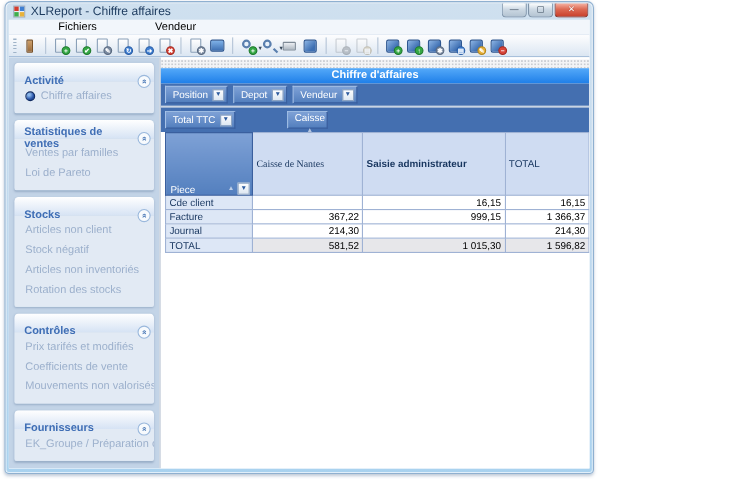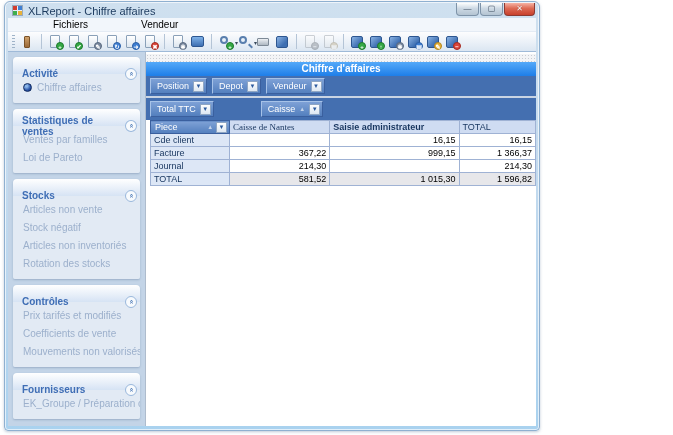--- a/index.html
+++ b/index.html
@@ -90,28 +90,28 @@
   .main-header { height:14px; line-height:14px; text-align:center; font-size:10px; font-weight:bold; color:#fff;
     background:linear-gradient(#54a9f9,#1e7ee8); }
   .frow { height:22px; background:#446fb0; display:flex; align-items:center; padding-left:4px; gap:5px; }
   .frow.r1 { border-bottom:2px solid #c9d4e3; }
   .fbtn { height:16px; display:inline-flex; align-items:center; gap:4px; padding:0 2px 0 6px;
     background:linear-gradient(#7ea1d6,#537fbe); border:1px solid;
     border-color:#a6c2e8 #3a5f9e #3a5f9e #a6c2e8; color:#fff; font-size:9px; cursor:default; }
   .dd { width:11px; height:11px; display:flex; align-items:center; justify-content:center;
     background:linear-gradient(#fefefe,#dde7f2); border:1px solid #8fa6c4; color:#2c5a9e; font-size:6px; cursor:default; }
   .srt { font-size:6px; color:rgba(255,255,255,.6); font-weight:normal; }
-  .fbtn.caisse { margin-left:42px; }
+  .fbtn.caisse { margin-left:42px;flex-direction:column; }
 
   
   .pivot { border-collapse:collapse; margin:0 0 0 4px; font-size:9px; table-layout:fixed; }
   .pivot th, .pivot td { border:1px solid #9fb2d4; height:13px; padding:0 3px; overflow:hidden; white-space:nowrap; }
   .pivot th.field { width:60px; background:linear-gradient(#7ea1d6,#537fbe); color:#fff; font-weight:normal;
     text-align:left; padding:0 2px 0 4px; border-color:#3a5f9e; }
-  .pivot th.field .fwrap { display:flex; align-items:center; gap:3px; }
+  .pivot th.field .fwrap { display:flex; align-items:center; gap:3px;margin-top:45px; }
   .pivot th.field .fwrap b { font-weight:normal; }
   .pivot th.field .sp { flex:1; }
   .pivot th.col { background:#cfdcf2; color:#17355e; font-weight:normal; text-align:left; }
   .pivot th.c1 { width:76px;font-family:Liberation Serif, serif; } .pivot th.c2 { width:90px;font-weight:bold; } .pivot th.c3 { width:58px; }
   .pivot td.lbl { background:#dde7f6; color:#17355e; }
   .pivot td.val { background:#fff; color:#000; text-align:right; }
   .pivot tr.total td.val { background:#e7e7ea; }
   .rest { flex:1; background:#fff; }
 </style>
 </head>
@@ -261,21 +261,21 @@
         </div>
 
         <div class="panel">
           <div class="panel-h">
             <span>Stocks</span>
             <span class="chev-btn">
                 <span>«</span>
               </span>
           </div>
           <div class="panel-b">
-            <div class="nav-item">Articles non vente</div>
+            <div class="nav-item">Articles non client</div>
             <div class="nav-item">Stock négatif</div>
             <div class="nav-item">Articles non inventoriés</div>
             <div class="nav-item">Rotation des stocks</div>
           </div>
         </div>
 
         <div class="panel">
           <div class="panel-h">
             <span>Contrôles</span>
             <span class="chev-btn">

